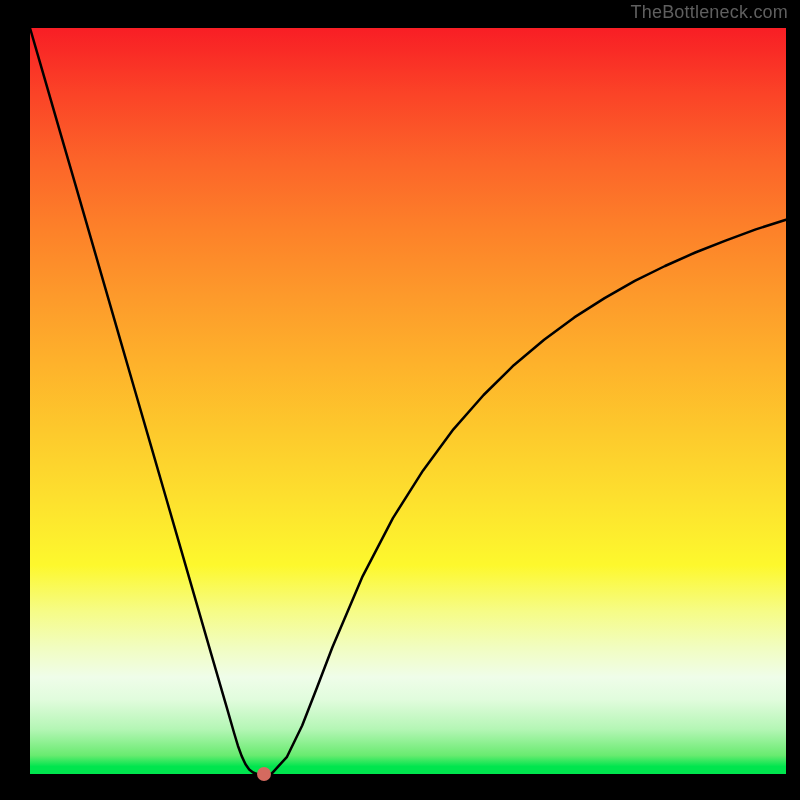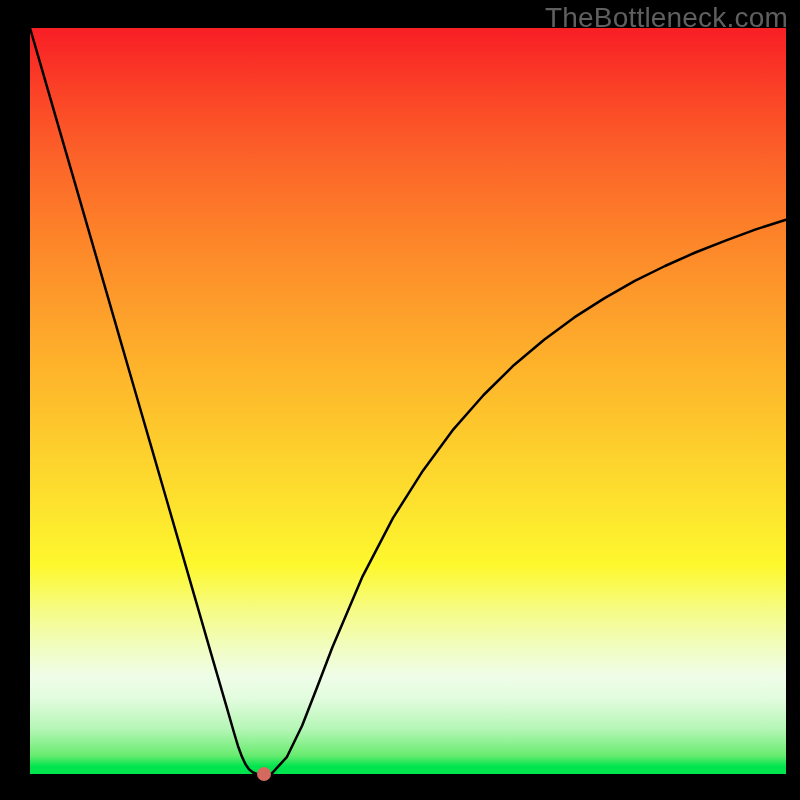--- a/index.html
+++ b/index.html
@@ -38,21 +38,21 @@
       #69eb70 97.5%,
       #00e54e 99%,
       #00e54e 100%
     );
   }
   #watermark {
     position: absolute;
     top: 2px;
     right: 12px;
     color: #5f5f5f;
-    font-size: 28px;
+    font-size: 18px;
     letter-spacing: 0.2px;
     font-weight: 400;
     user-select: none;
   }
   #curve-svg {
     position: absolute;
     top: 0; left: 0;
   }
   #min-dot {
     position: absolute;

